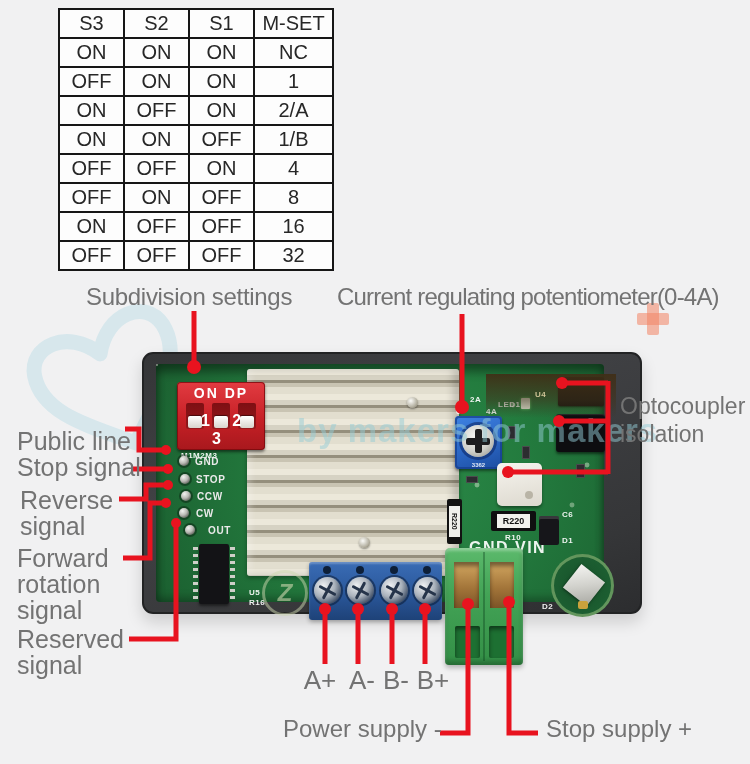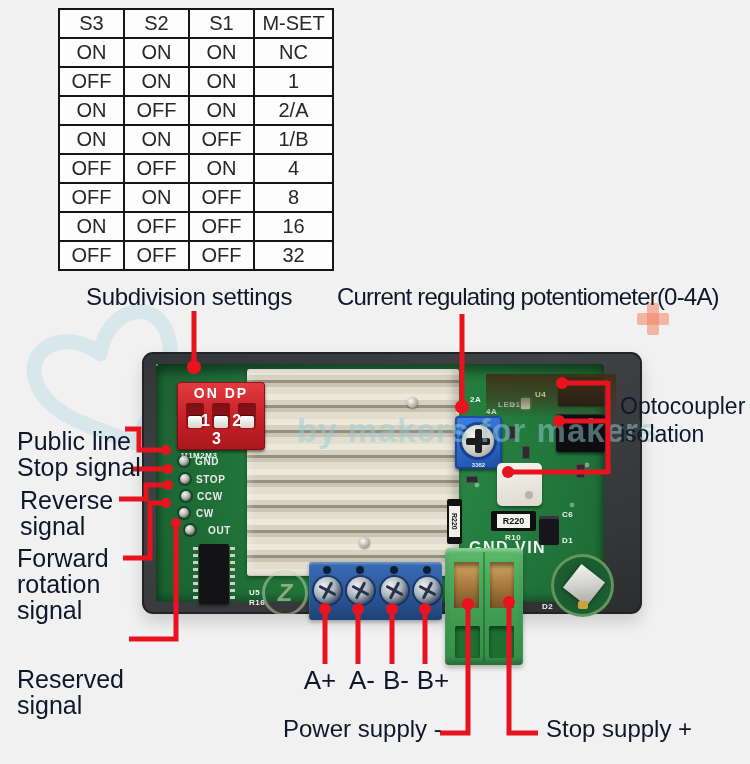--- a/index.html
+++ b/index.html
@@ -142,29 +142,29 @@
     color:rgba(148,203,214,.5);letter-spacing:1px;white-space:nowrap;}
   .wm-plus{position:absolute;left:637px;top:303px;z-index:20;width:32px;height:32px;}
   .wm-plus::before,.wm-plus::after{content:"";position:absolute;background:rgba(242,132,100,.55);border-radius:2px;}
   .wm-plus::before{left:10px;top:0;width:12px;height:32px;}
   .wm-plus::after{left:0;top:10px;width:32px;height:12px;}
 
   
   .ann{position:absolute;left:0;top:0;z-index:50;pointer-events:none;}
 
   
-  .lbl{position:absolute;z-index:55;color:#0f172a;font-size:25px;line-height:26px;font-weight:400;white-space:pre-line;}
+  .lbl{position:absolute;z-index:55;color:#737373;font-size:25px;line-height:26px;font-weight:400;white-space:pre-line;}
   .lbl-subdivision{left:86px;top:284px;font-size:24px;letter-spacing:-.3px;}
   .lbl-current{left:337px;top:284px;font-size:24px;letter-spacing:-.8px;white-space:nowrap;}
   .lbl-opto{left:620px;top:392px;font-size:23px;line-height:28px;}
   .lbl-public{left:17px;top:428px;}
   .lbl-stop{left:17px;top:454px;}
   .lbl-reverse{left:20px;top:487px;}
   .lbl-forward{left:17px;top:545px;}
-  .lbl-reserved{left:17px;top:626px;margin-top:40px;}
+  .lbl-reserved{left:17px;top:626px;}
   .lbl-motor{top:667px;font-size:26px;transform:translateX(-50%);white-space:nowrap;}
   .lbl-pwr{top:716px;font-size:24px;white-space:nowrap;}
 </style>
 </head>
 <body>
 
 <div class="stage">
 
   <svg class="wm-heart" width="200" height="185" viewBox="0 0 200 185">
     <path d="M100 162 C62 128 24 100 31 62 C37 32 79 30 100 66 C121 30 163 32 169 62 C176 100 138 128 100 162 Z" fill="none" stroke="#d3e6ec" stroke-width="15" stroke-linejoin="round" stroke-linecap="round"></path>

